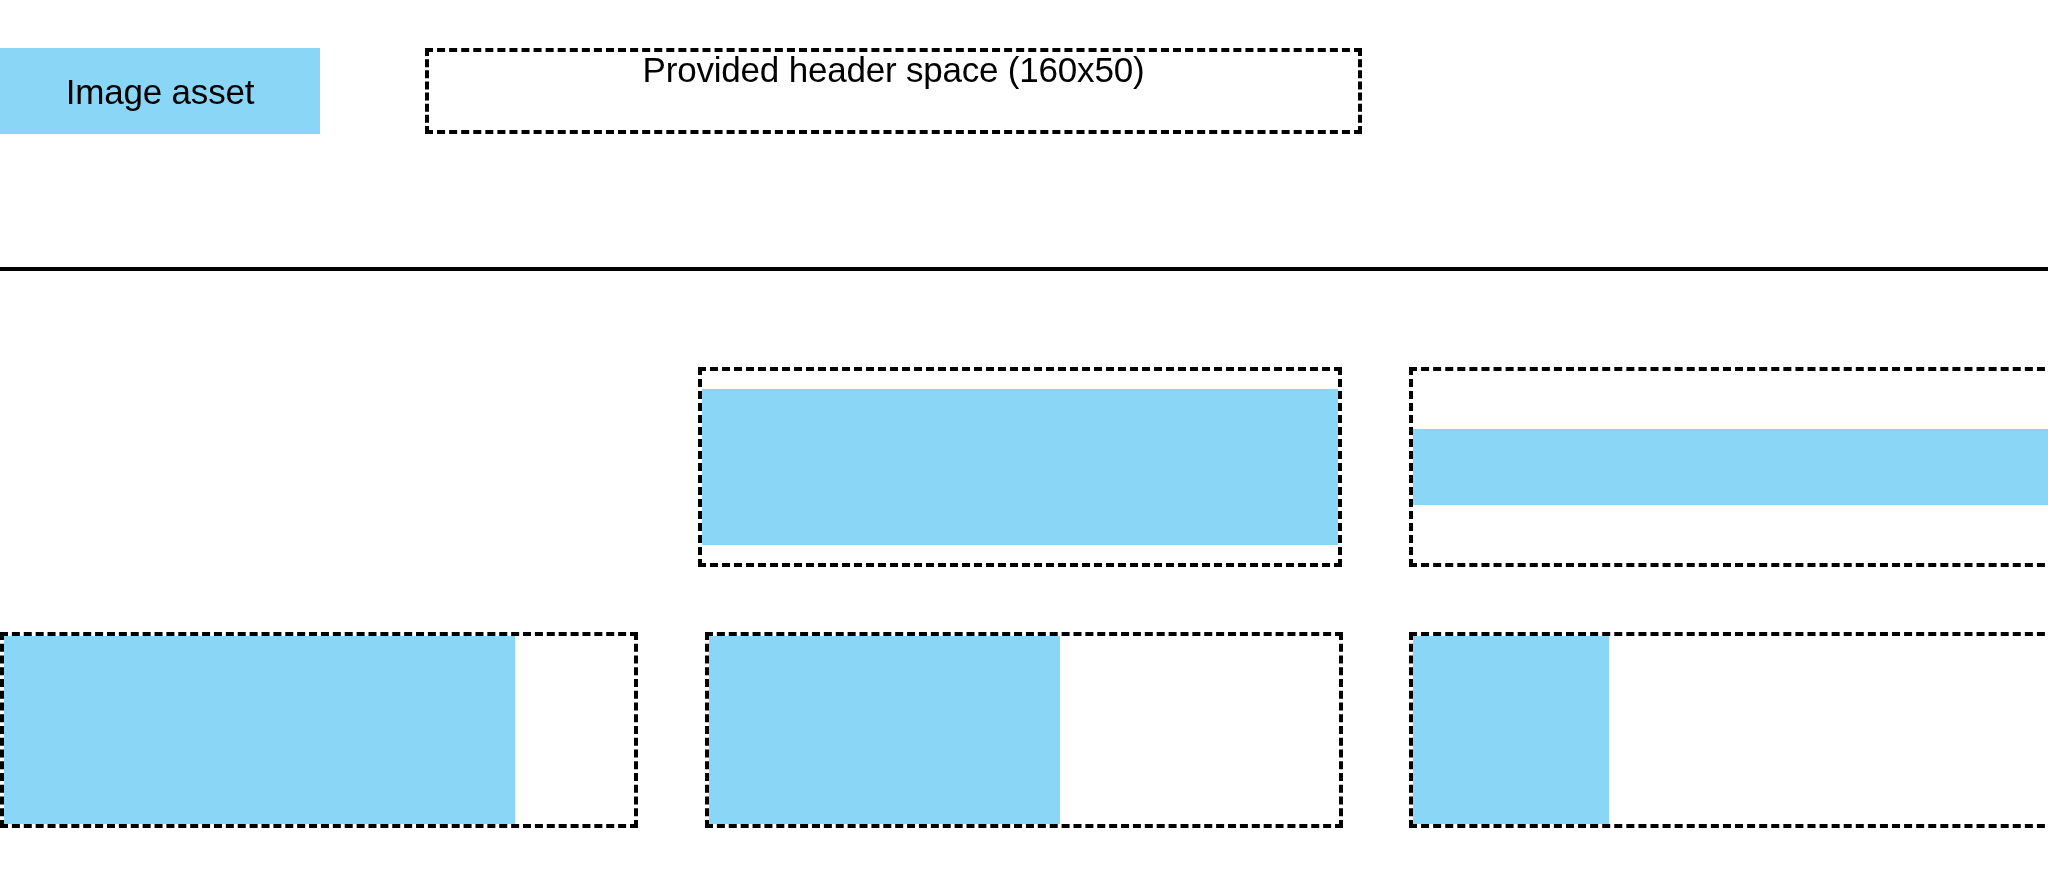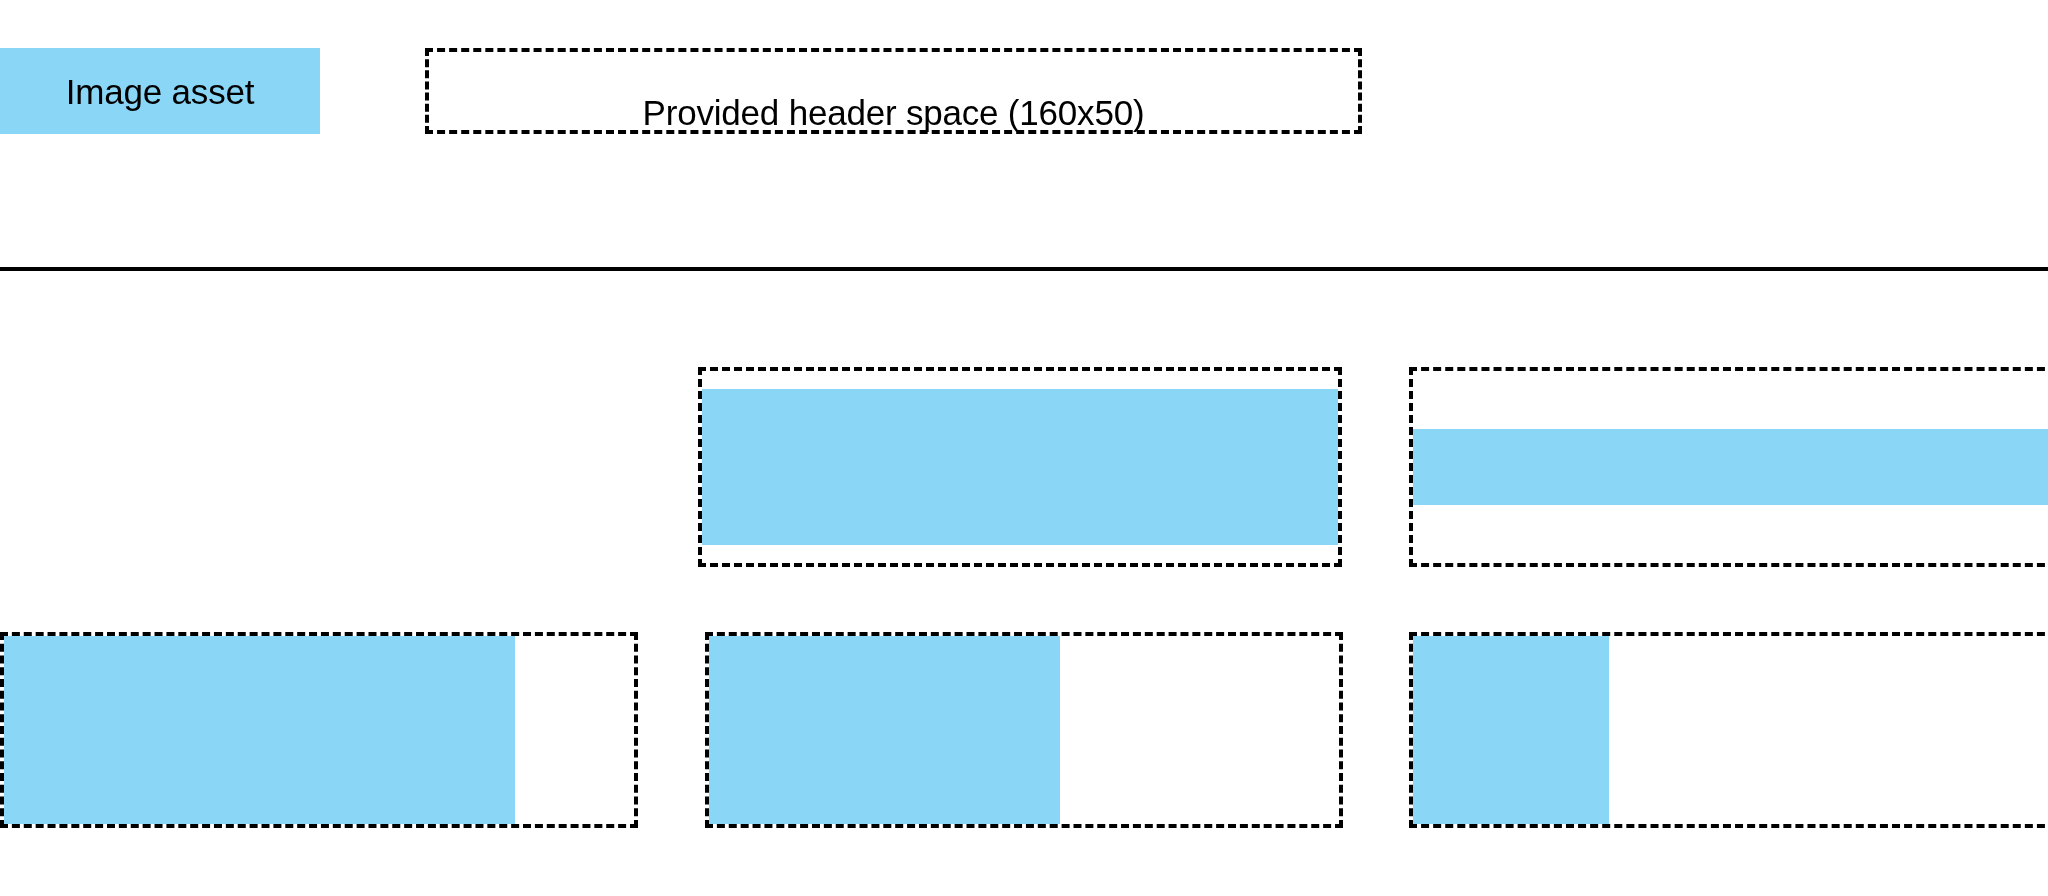--- a/index.html
+++ b/index.html
@@ -52,21 +52,21 @@
   .header-space-box {
     position: absolute;
     left: 425px;
     top: 0;
     width: 937px;
     height: 86px;
     box-sizing: border-box;
     border: 4px dashed #000000;
     background: #ffffff;
     display: flex;
-    align-items: flex-end;
+    align-items: flex-start;
     justify-content: center;
   }
   .header-space-label {
     font-size: 35px;
     line-height: 1;
     letter-spacing: -0.2px;
     color: #000;
     white-space: nowrap;
   }
 

